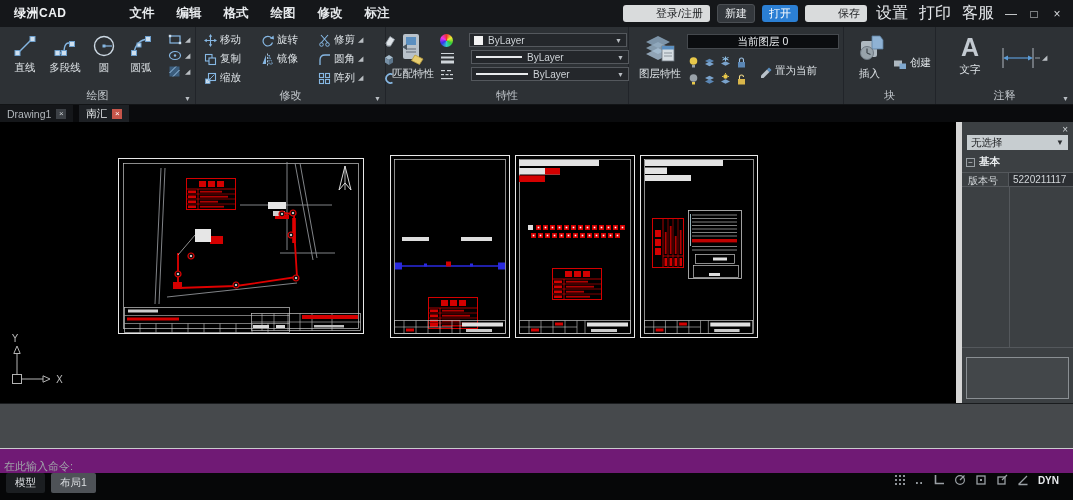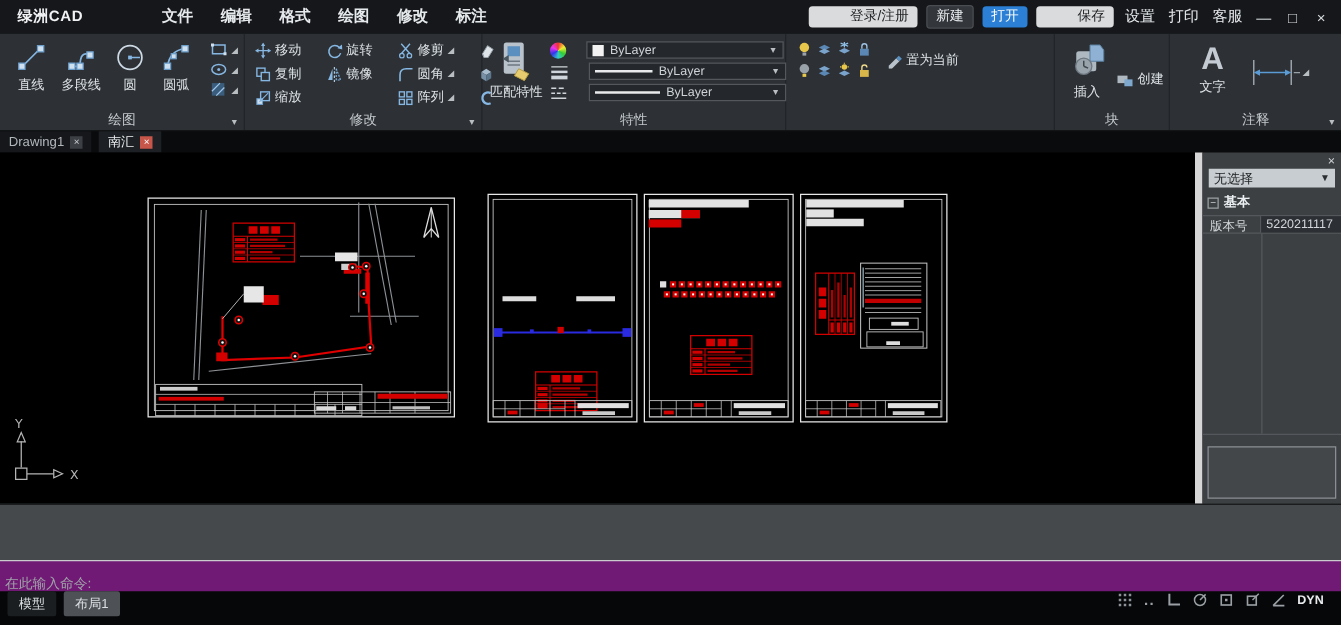--- a/index.html
+++ b/index.html
@@ -11,21 +11,21 @@
   #titlebar { position:absolute; left:0; top:0; width:1073px; height:27px;
     background:#15171a; display:flex; align-items:center; }
   .app-title { color:#f0f2f4; font-size:12px; font-weight:bold; margin-left:14px; letter-spacing:.5px; }
   .menus { display:flex; margin-left:52px; }
   .menu-item { color:#e6e9ec; font-size:12.5px; font-weight:bold; padding:0 11px; cursor:default; }
   .tb-right { margin-left:auto; display:flex; align-items:center; gap:7px; padding-right:8px; }
   .chip { font-size:11px; line-height:15px; padding:1px 7px; border-radius:3px; white-space:nowrap; }
   .chip-light { background:#d9dbdc; color:#1d1f22;padding-left:33px; }
   .chip-dark { background:#33373c; color:#eceff1; border:1px solid #4a4e53; }
   .chip-blue { background:#2b7fd4; color:#fff; }
-  .tb-text { color:#e6e9ec; font-size:12px; padding:0 2px;text-align:center; }
+  .tb-text { color:#e6e9ec; font-size:16px; padding:0 2px;text-align:center; }
   .wctl { color:#d7dadd; font-size:12px; width:16px; text-align:center; }
 
   
   #ribbon { position:absolute; left:0; top:27px; width:1073px; height:78px;
     background:#2d3135; border-bottom:1px solid #121416; display:flex; }
   .rsec { position:relative; height:100%; border-right:1px solid #212429; }
   .seclabel { position:absolute; bottom:1px; left:0; right:0; text-align:center;
     font-size:11px; color:#c3c8cd; }
   .seccaret { position:absolute; bottom:2px; right:4px; font-size:7px; color:#b9bec3; }
   .rrow { display:flex; padding:4px 4px 0 6px; }
@@ -341,21 +341,34 @@
               <span class="dfcaret">▼</span>
             </div>
           </div>
         </div>
       </div>
       <div class="seclabel"><span>特性</span></div>
     </section>
 
     <section class="rsec" style="width:215px;">
       <div class="rrow">
+        <div class="bigbtn" style="width:52px;">
+          <svg width="34" height="32" viewBox="0 0 34 32">
+            <path d="M3 9 L15 3 L27 9 L15 15 Z" fill="#7d94a8"></path>
+            <path d="M3 15 L15 9 L27 15 L15 21 Z" fill="#93abc0" opacity="0.85"></path>
+            <path d="M3 21 L15 15 L27 21 L15 27 Z" fill="#a9c1d6" opacity="0.8"></path>
+            <rect x="19" y="13" width="12" height="15" fill="#d6dde2" stroke="#6d7781" stroke-width="0.8"></rect>
+            <rect x="19" y="13" width="12" height="3.5" fill="#5b8fc0"></rect>
+            <line x1="21" y1="20" x2="29" y2="20" stroke="#8b949c" stroke-width="1"></line>
+            <line x1="21" y1="23" x2="29" y2="23" stroke="#8b949c" stroke-width="1"></line>
+          </svg>
+          <span class="blbl">图层特性</span>
+        </div>
         <div class="propcol" style="margin-left:2px;">
+          <div class="curlayer">当前图层 0</div>
           <div class="layrows">
             <div class="layiconsgrid">
               <svg width="13" height="13" viewBox="0 0 13 13">
                 <circle cx="6.5" cy="5" r="3.8" fill="#e8c84a"></circle>
                   <rect x="5" y="9" width="3" height="2.5" fill="#9aa2a9"></rect>
               </svg>
               <svg width="13" height="13" viewBox="0 0 13 13">
                 <path d="M2 5 L6.5 2.8 L11 5 L6.5 7.2 Z" fill="#5b87b5"></path>
                 <path d="M2 8 L6.5 5.8 L11 8 L6.5 10.2 Z" fill="#7aa3cc"></path>
               </svg>

